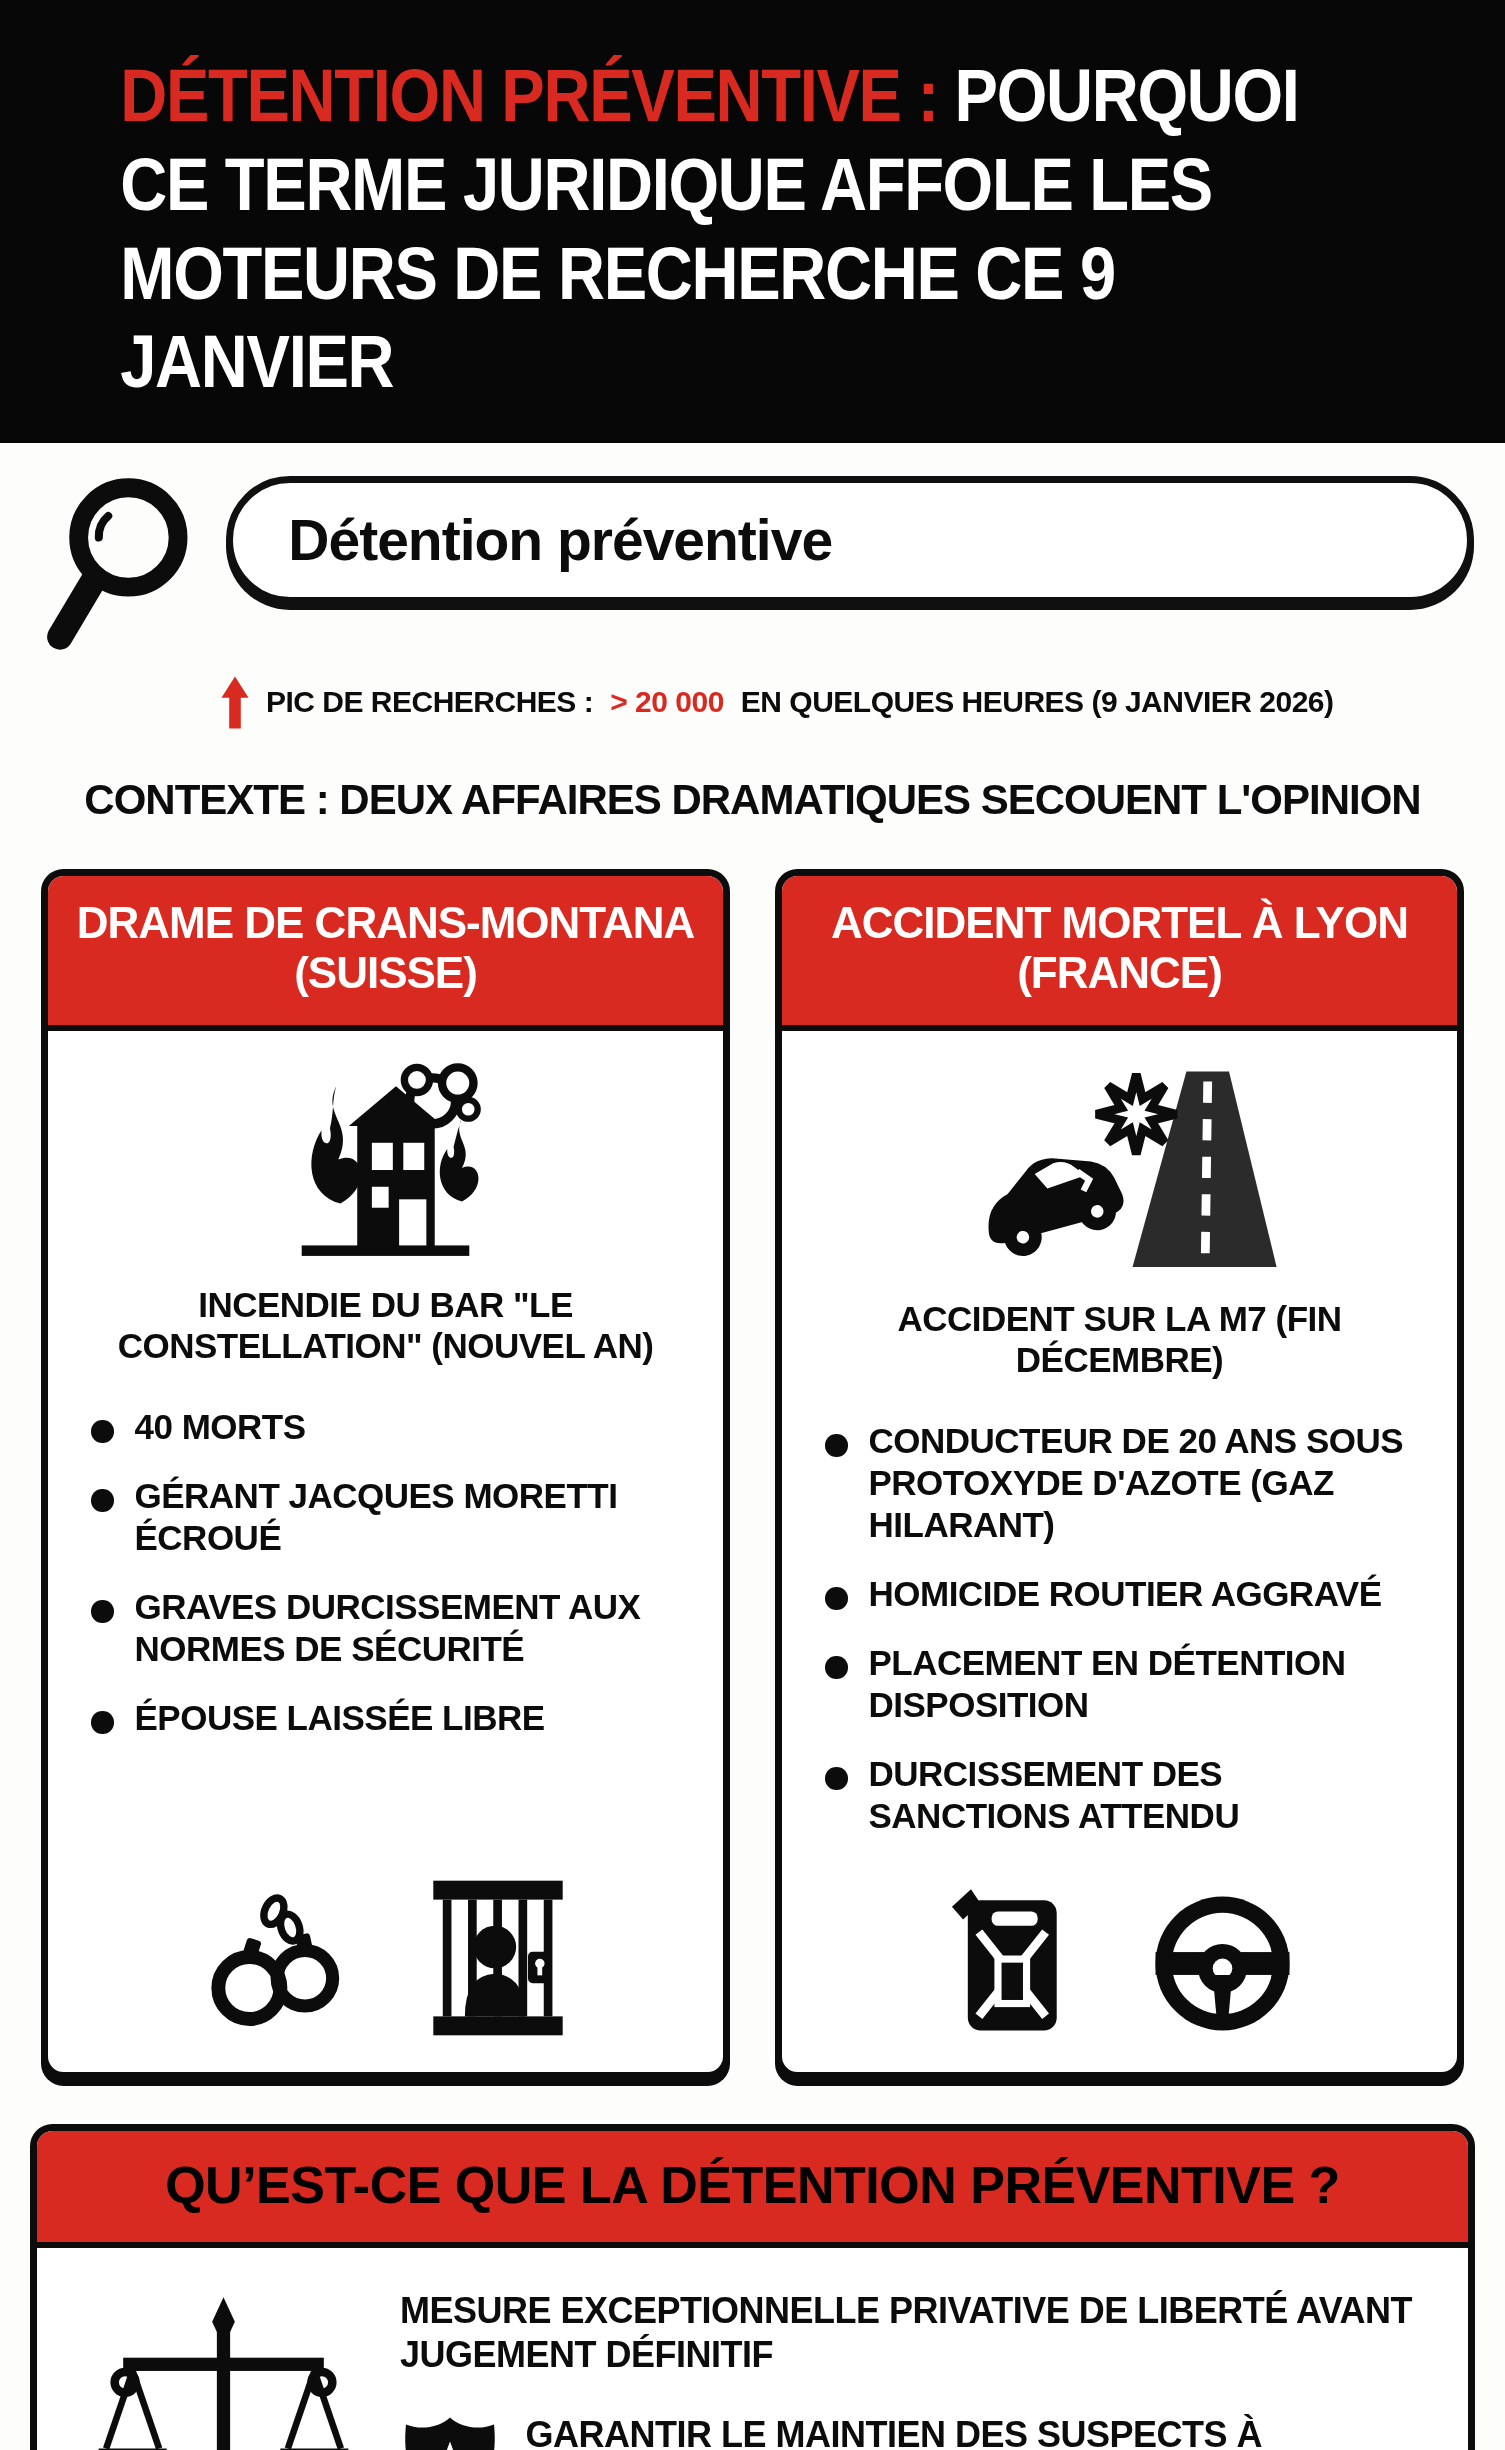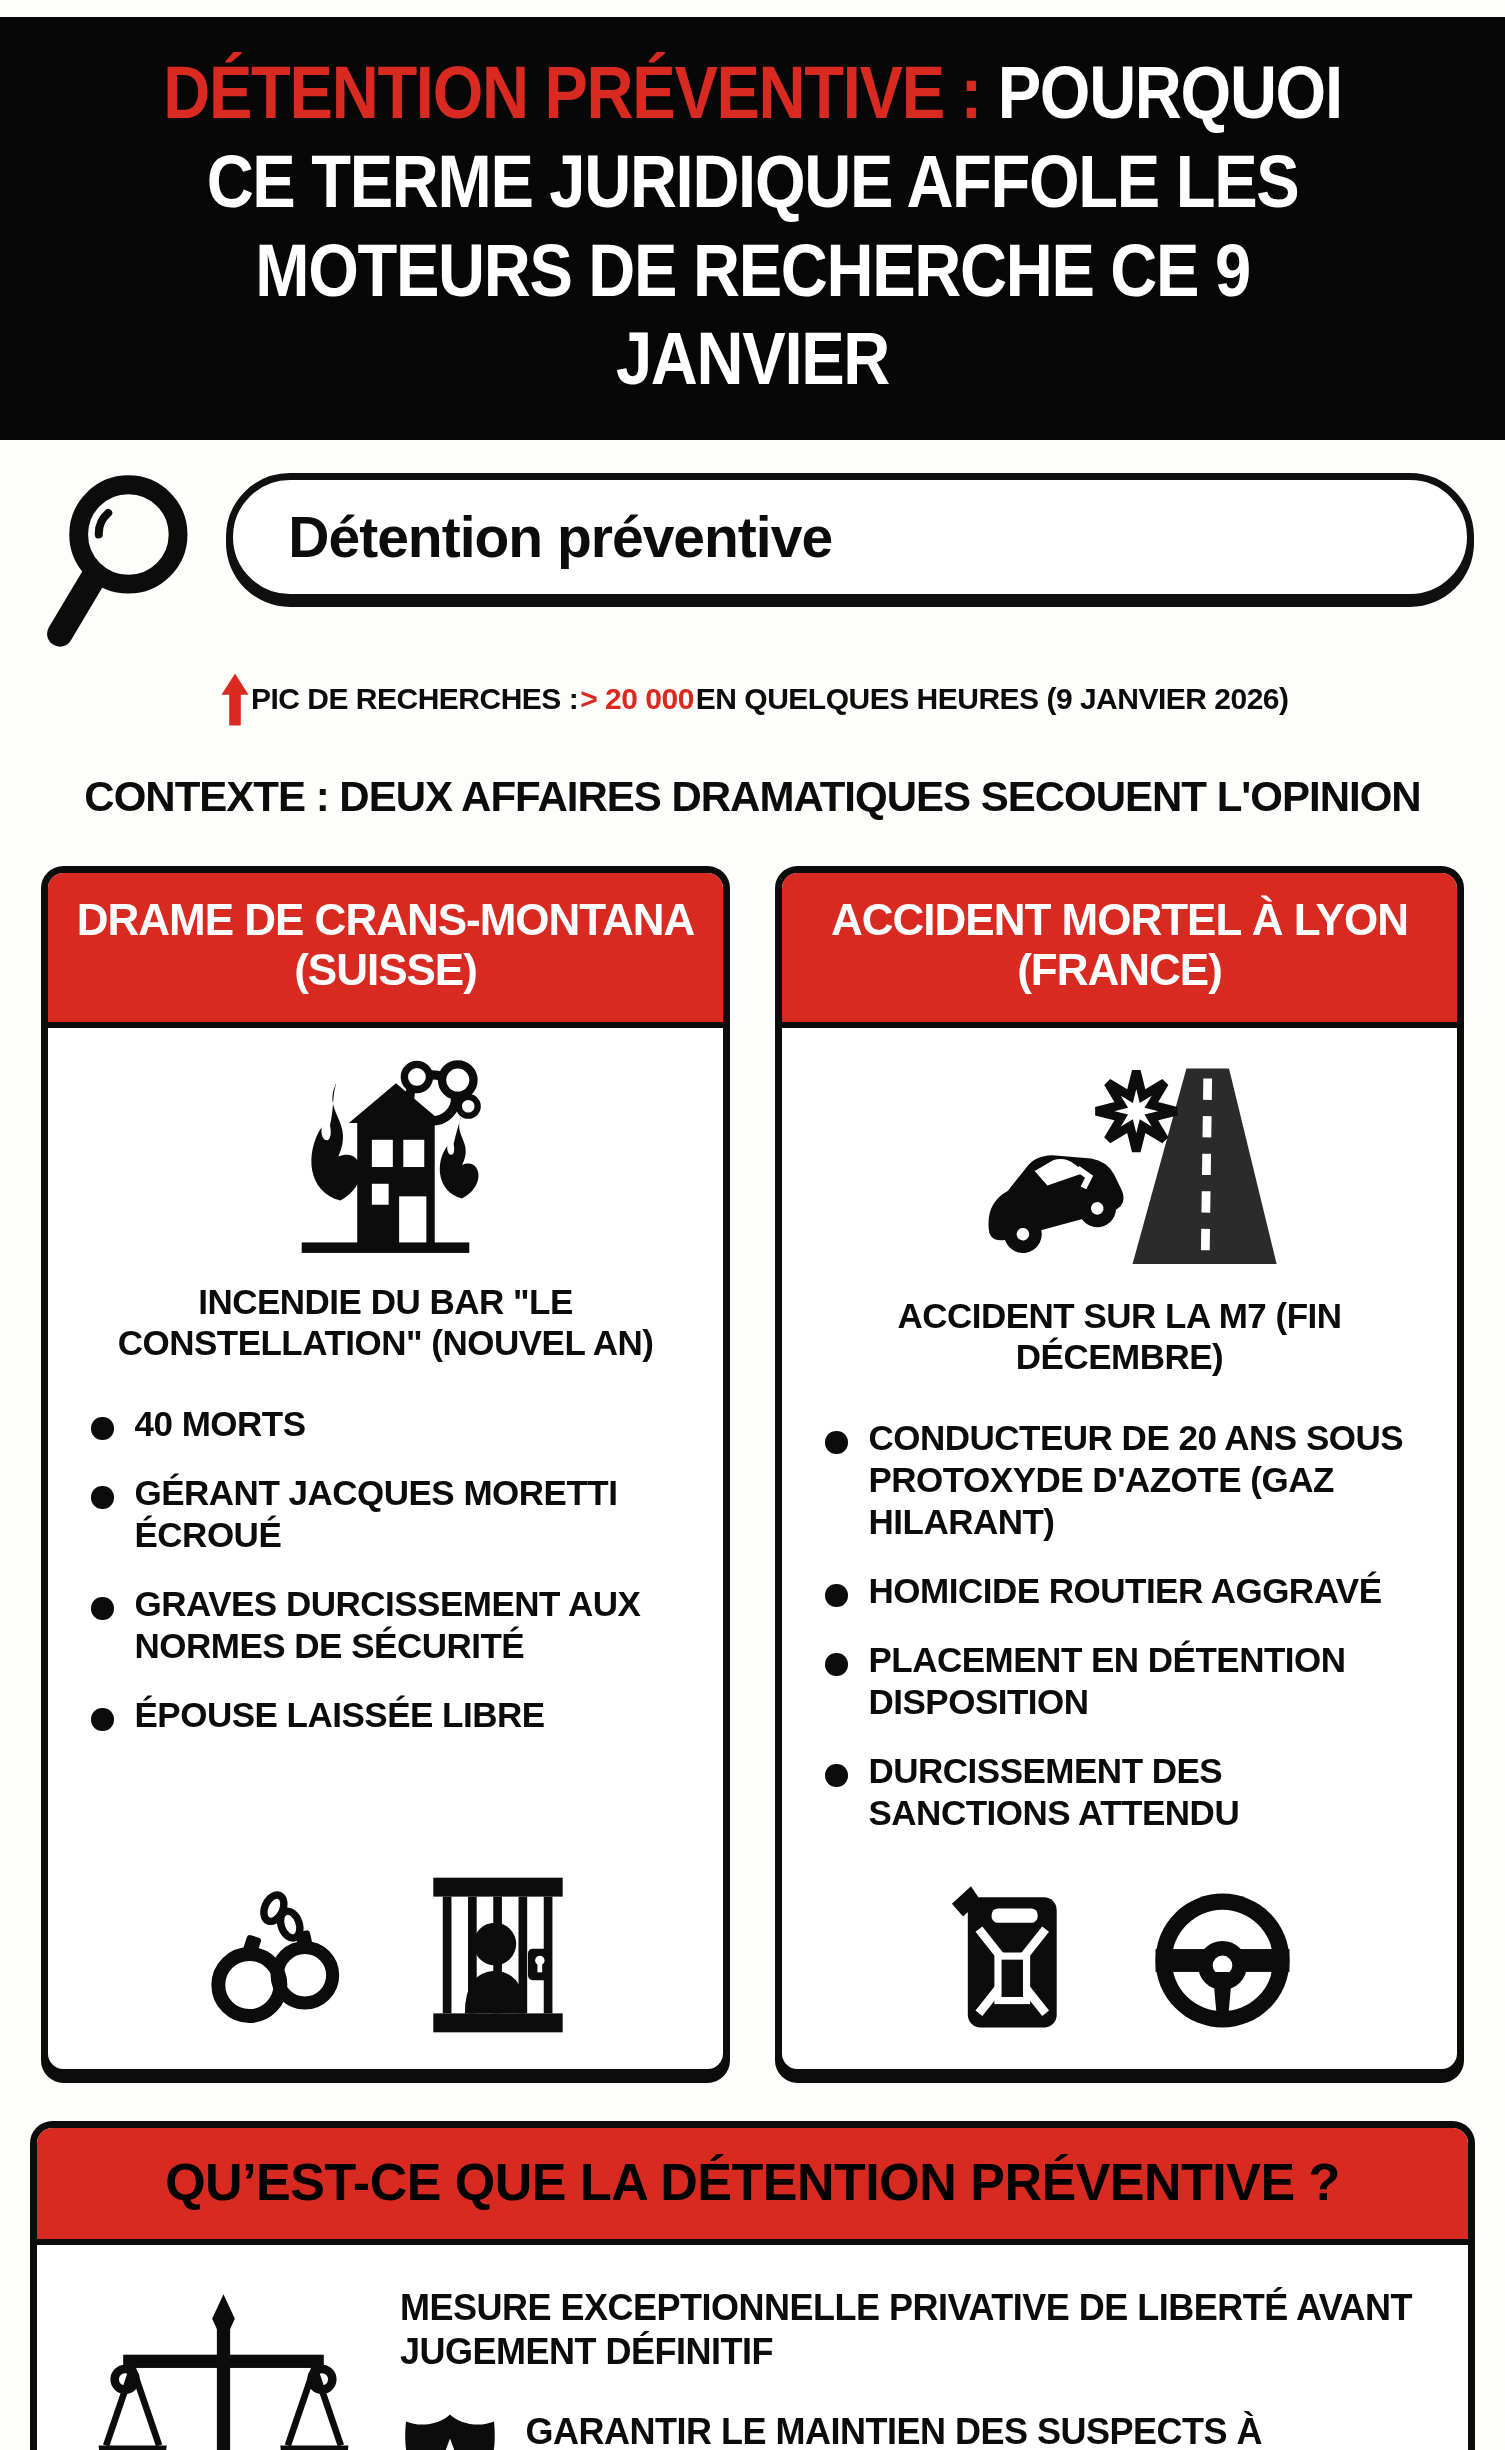--- a/index.html
+++ b/index.html
@@ -4,32 +4,32 @@
 <style>
   :root{
     --accent:#d92a21;
     --ink:#0c0c0c;
   }
   html,body{margin:0;padding:0;background:#ffffff;}
   body{font-family:"Liberation Sans","DejaVu Sans",sans-serif;color:var(--ink);}
   .poster{width:1505px;min-height:2774px;background:#fdfdfc;display:flex;flex-direction:column;overflow:hidden;}
 
   
-  .top-band{background:#070707;color:#fff;text-align:center;padding:32px 34px 36px;margin-top:17px;}
+  .top-band{background:#070707;color:#fff;padding:52px 34px 36px;}
   .top-band h1{margin:0;font-size:74px;line-height:1.2;font-weight:bold;letter-spacing:-1.5px;
                transform:scaleX(0.88);transform-origin:center top;}
   .title-red{color:var(--accent);}
 
   
   .search-section{padding:30px 31px 0 31px;display:flex;align-items:flex-start;gap:22.5px;}
   .magnifier-wrap{flex:0 0 auto;margin-left:10.8px;}
   .search-pill{flex:1;height:114px;border:7.8px solid #101010;border-radius:69px;background:#fff;
                display:flex;align-items:center;padding:0 39px 0 55px;box-shadow:0 5.9px 0 #101010;margin-top:2.9px;}
   .search-pill .query{font-size:57px;font-weight:bold;letter-spacing:-1px;}
-  .stat-line{display:flex;align-items:center;gap:2px;margin:22.5px 29px 0 221px;
+  .stat-line{display:flex;align-items:center;gap:17px;margin:22.5px 29px 0 221px;
              font-size:30px;font-weight:bold;letter-spacing:-0.5px;white-space:nowrap;}
   .stat-line .v{color:var(--accent);}
 
   
   .context-heading{text-align:center;font-size:42px;font-weight:bold;letter-spacing:-1px;margin:47px 34px 0;}
 
   
   .cards{display:flex;gap:45px;margin:45px 41px 0;align-items:stretch;}
   .card{flex:1;border:7.8px solid var(--ink);border-radius:22.5px;background:#fff;box-shadow:0 6.9px 0 var(--ink);
         display:flex;flex-direction:column;overflow:hidden;}

